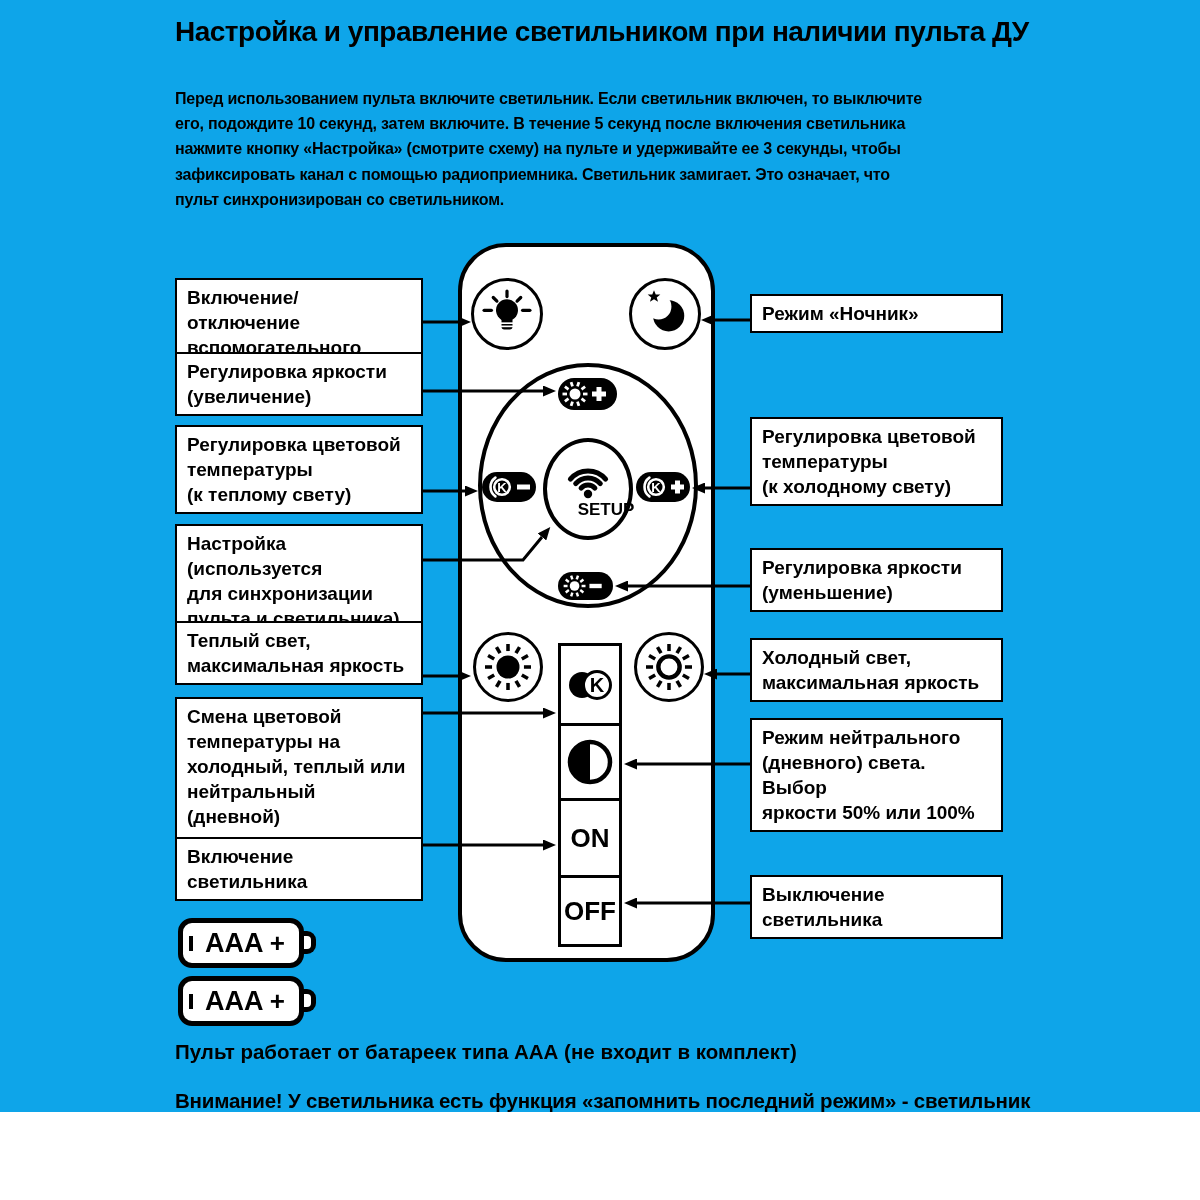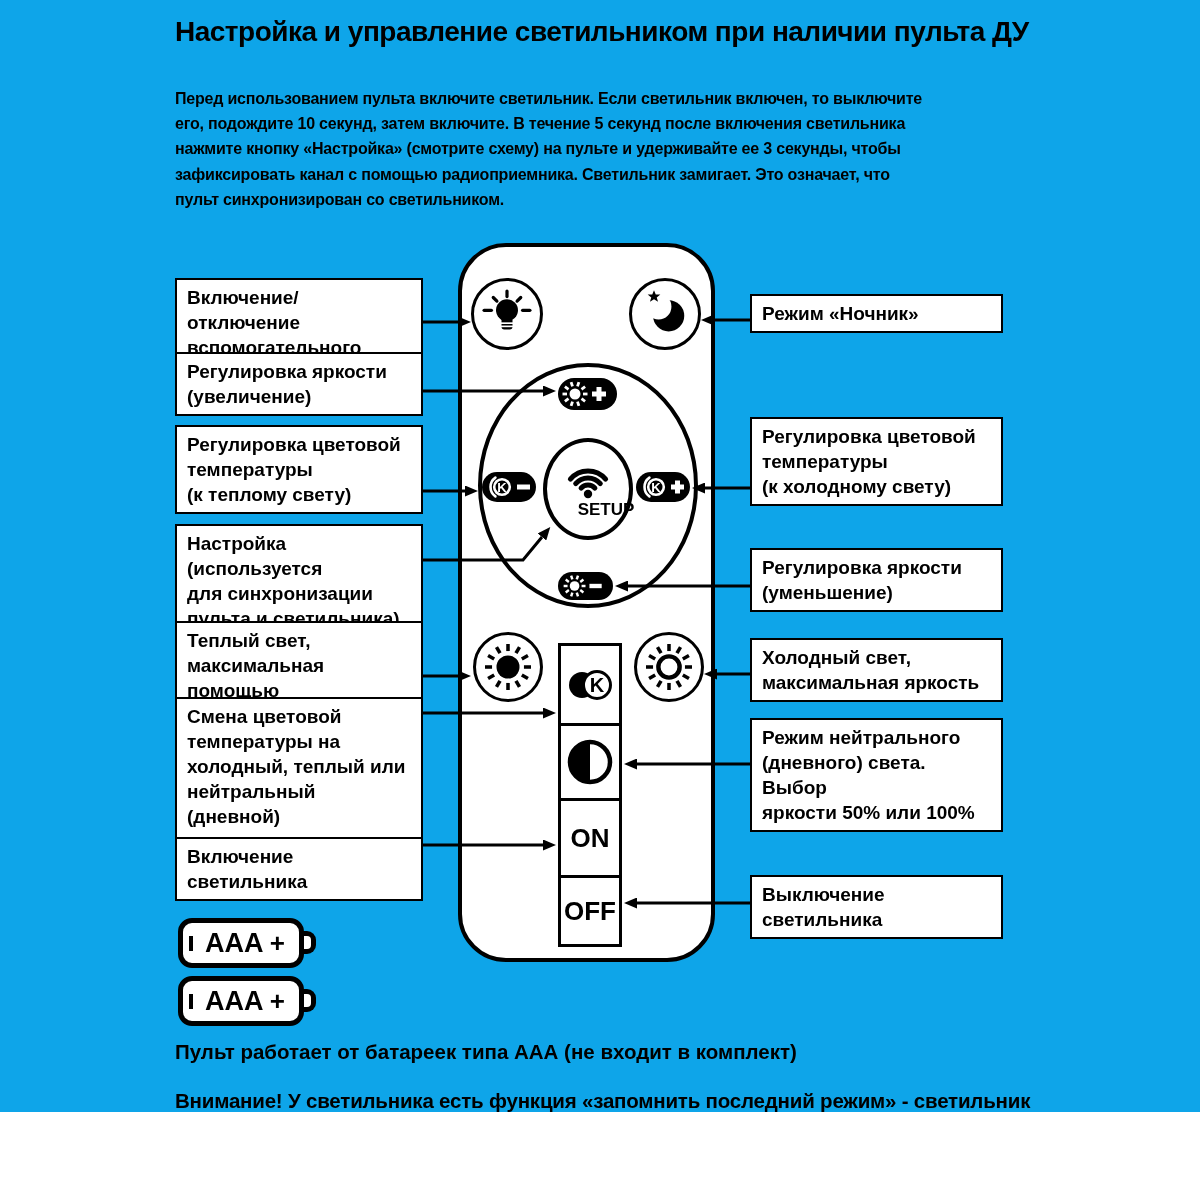--- a/index.html
+++ b/index.html
@@ -52,21 +52,21 @@
 вспомогательного света</div>
   <div class="box box-l prewrap" style="top:352px;">Регулировка яркости
 (увеличение)</div>
   <div class="box box-l prewrap" style="top:425px;">Регулировка цветовой
 температуры
 (к теплому свету)</div>
   <div class="box box-l prewrap" style="top:524px;">Настройка (используется
 для синхронизации
 пульта и светильника)</div>
   <div class="box box-l prewrap" style="top:621px;">Теплый свет,
-максимальная помощью</div>
+максимальная яркость</div>
   <div class="box box-l prewrap" style="top:697px;">Смена цветовой
 температуры на
 холодный, теплый или
 нейтральный (дневной)
 свет</div>
   <div class="box box-l prewrap" style="top:837px;">Включение светильника</div>
 
   <div class="box box-r prewrap" style="top:294px;">Режим «Ночник»</div>
   <div class="box box-r prewrap" style="top:417px;">Регулировка цветовой
 температуры

